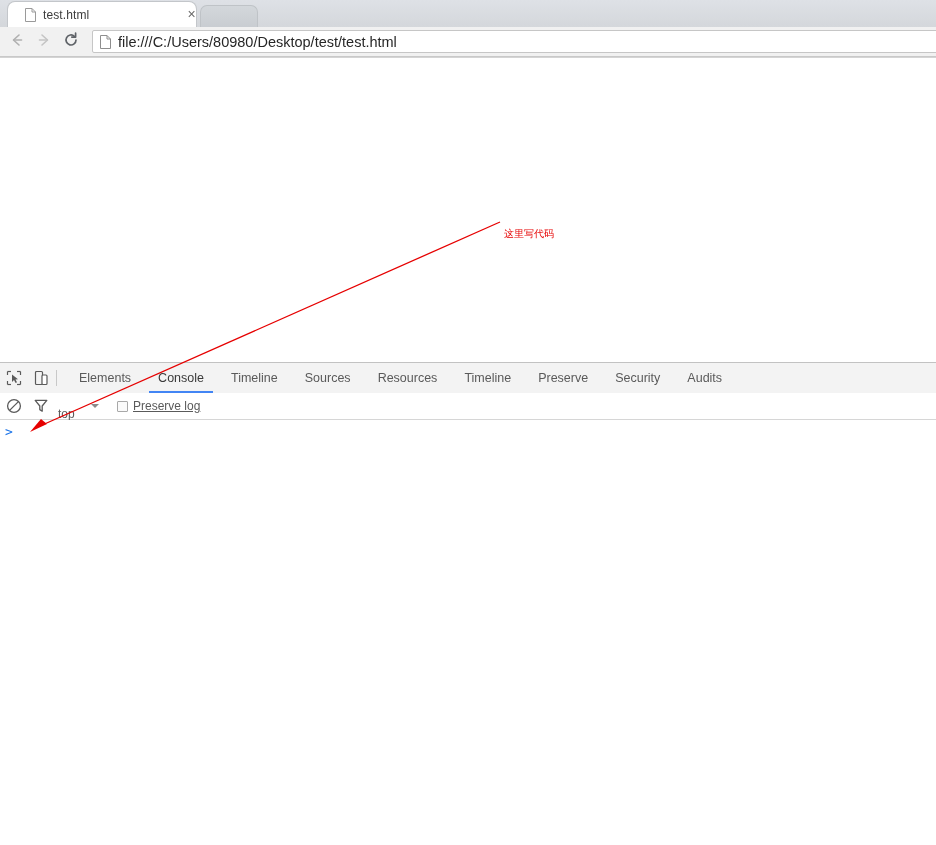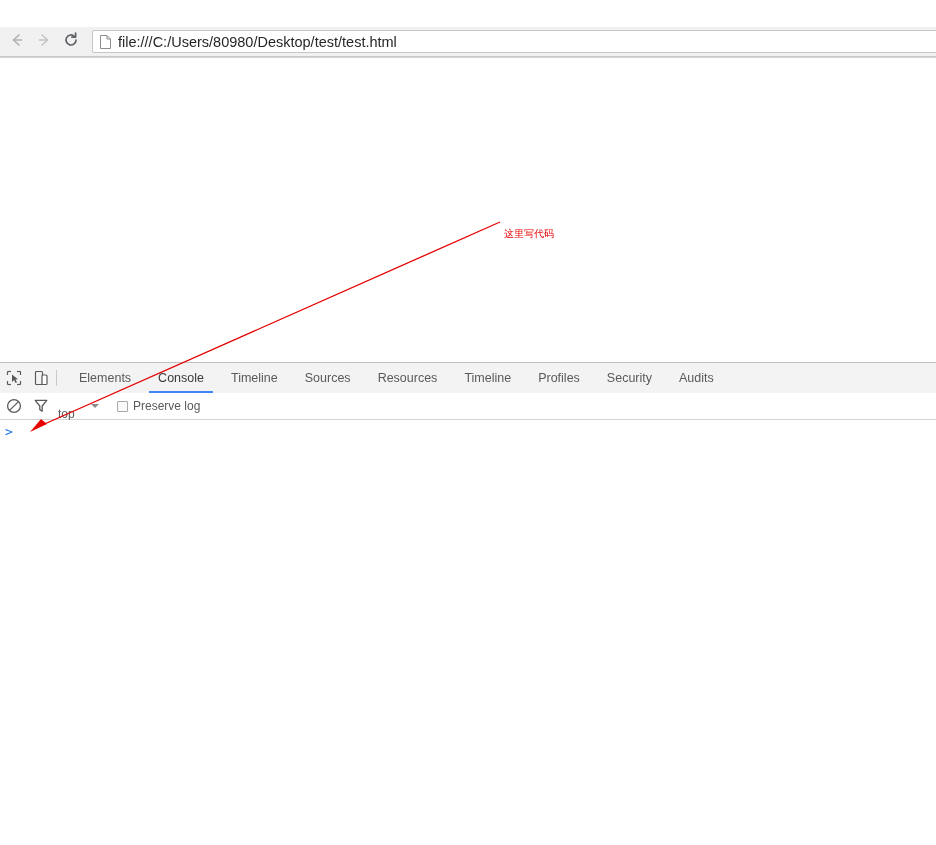--- a/index.html
+++ b/index.html
@@ -238,20 +238,21 @@
     border: 1px solid #a8a8a8;
     background: #fafafa;
     border-radius: 1px;
     box-sizing: border-box;
   }
   .preserve-label {
     margin-left: 5px;
     font-size: 12px;
     color: #5a5a5a;
     line-height: 18px;
+    text-decoration: underline;
   }
 
   .console-area {
     position: absolute;
     left: 0; top: 57px;
     width: 936px;
     height: 426px;
     background: #ffffff;
   }
   .console-prompt {
@@ -285,20 +286,31 @@
     color: #e60000;
     white-space: nowrap;
     line-height: 18px;
   }
 </style>
 </head>
 <body>
 
 <div class="browser">
 
+  <div class="tabstrip">
+    <div class="tab-active">
+      <svg class="tab-favicon" viewBox="0 0 11 14">
+        <path d="M0.5 0.5 H7 L10.5 4 V13.5 H0.5 Z" fill="#ffffff" stroke="#9a9a9a" stroke-width="1"></path>
+        <path d="M7 0.5 V4 H10.5" fill="none" stroke="#9a9a9a" stroke-width="1"></path>
+      </svg>
+      <div class="tab-title">test.html</div>
+      <div class="tab-close">×</div>
+    </div>
+    <div class="tab-stub"></div>
+  </div>
 
   <div class="toolbar">
     <div class="nav-btn nav-back">
       <svg width="18" height="18" viewBox="0 0 18 18">
         <path d="M11 4 L5.5 9 L11 14" fill="none" stroke="#b0b0b0" stroke-width="1.6" stroke-linecap="round" stroke-linejoin="round"></path>
         <path d="M5.8 9 H13.5" stroke="#b0b0b0" stroke-width="1.6" stroke-linecap="round"></path>
       </svg>
     </div>
     <div class="nav-btn nav-fwd">
       <svg width="18" height="18" viewBox="0 0 18 18">
@@ -344,21 +356,21 @@
       </svg>
       <div class="dt-divider"></div>
 
       <div class="dt-tabs">
         <div class="dt-tab">Elements</div>
         <div class="dt-tab active">Console</div>
         <div class="dt-tab">Timeline</div>
         <div class="dt-tab">Sources</div>
         <div class="dt-tab">Resources</div>
         <div class="dt-tab">Timeline</div>
-        <div class="dt-tab">Profiles</div>
+        <div class="dt-tab">Preserve</div>
         <div class="dt-tab">Security</div>
         <div class="dt-tab">Audits</div>
       </div>
     </div>
 
     <div class="dt-toolbar">
       <svg class="tb-icon tb-clear" viewBox="0 0 18 18">
         <circle cx="9" cy="9" r="6.4" fill="none" stroke="#5a5a5a" stroke-width="1.3"></circle>
         <path d="M4.6 13.4 L13.4 4.6" stroke="#5a5a5a" stroke-width="1.3"></path>
       </svg>

